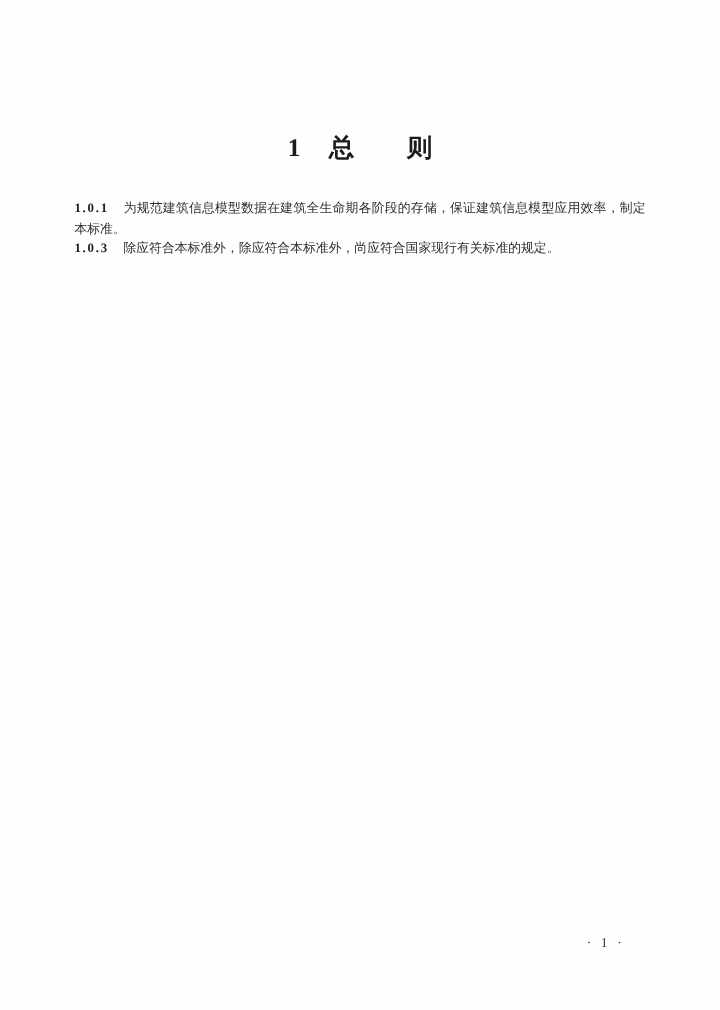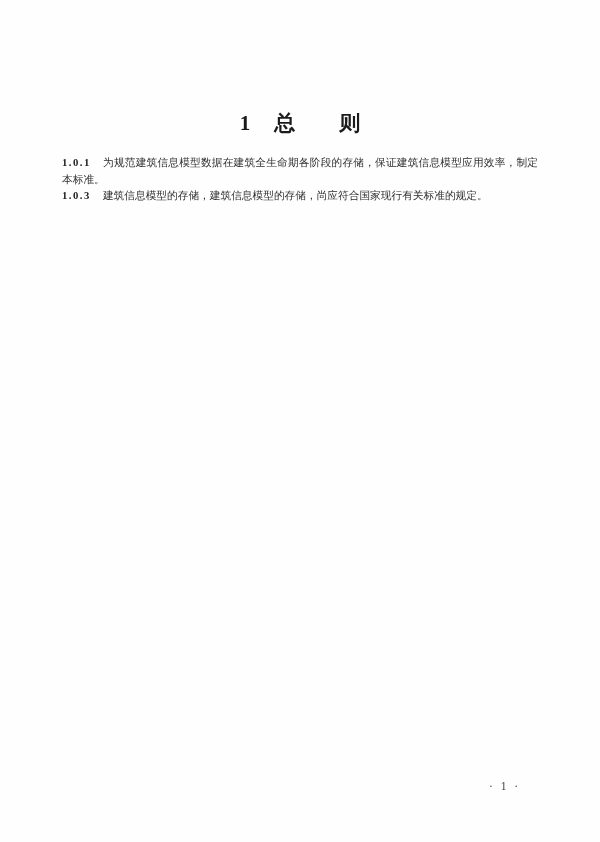--- a/index.html
+++ b/index.html
@@ -31,21 +31,21 @@
     color: #1b1b1b;
   }
   .chapter-title .chapter-num {
     margin-right: 24px;
   }
   .chapter-title .word-second {
     margin-left: 44px;
   }
   .clauses {
     position: absolute;
-    top: 154px;
+    top: 166px;
     left: 62px;
     width: 476px;
     font-size: 10.7px;
     line-height: 16.7px;
     text-align: justify;
     text-justify: inter-ideograph;
     color: #2e2e2e;
     font-family: Liberation Serif, serif;
   }
   .clauses p {
@@ -77,19 +77,19 @@
     <span class="chapter-num">1</span>
     <span class="word-first">总</span>
     <span class="word-second">则</span>
   </h1>
 
   <div class="clauses">
     <p>
       <span class="clause-num">1.0.1</span><span>为规范建筑信息模型数据在建筑全生命期各阶段的存储，保证建筑信息模型应用效率，制定本标准。</span>
     </p>
     <p>
-      <span class="clause-num">1.0.3</span><span>建筑信息模型的存储，建筑信息模型的存储，尚应符合国家现行有关标准的规定。</span>
+      <span class="clause-num">1.0.3</span><span>除应符合本标准外，除应符合本标准外，尚应符合国家现行有关标准的规定。</span>
     </p>
   </div>
 
   <div class="page-number">· 1 ·</div>
 
 </div>
 
 </body></html>

